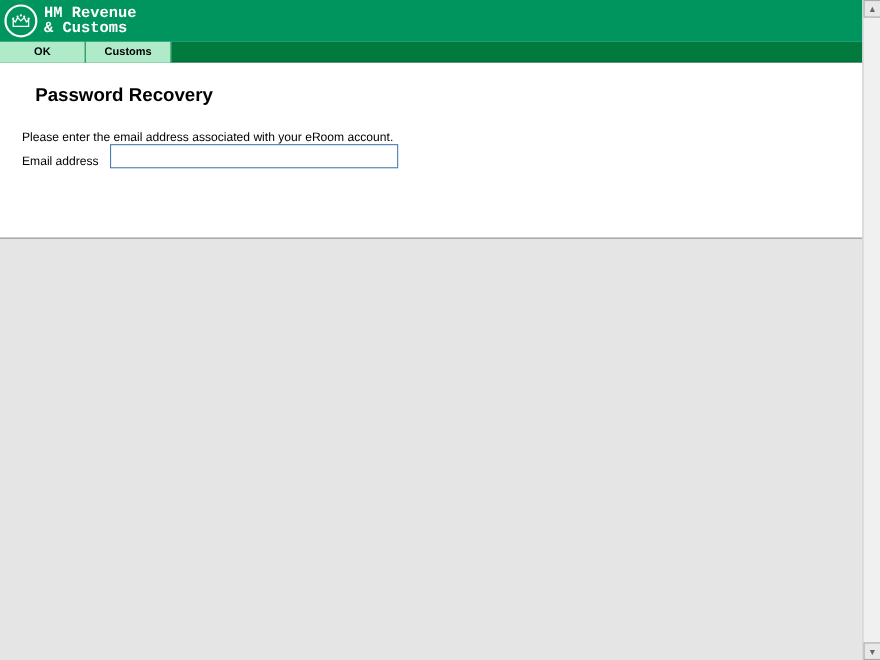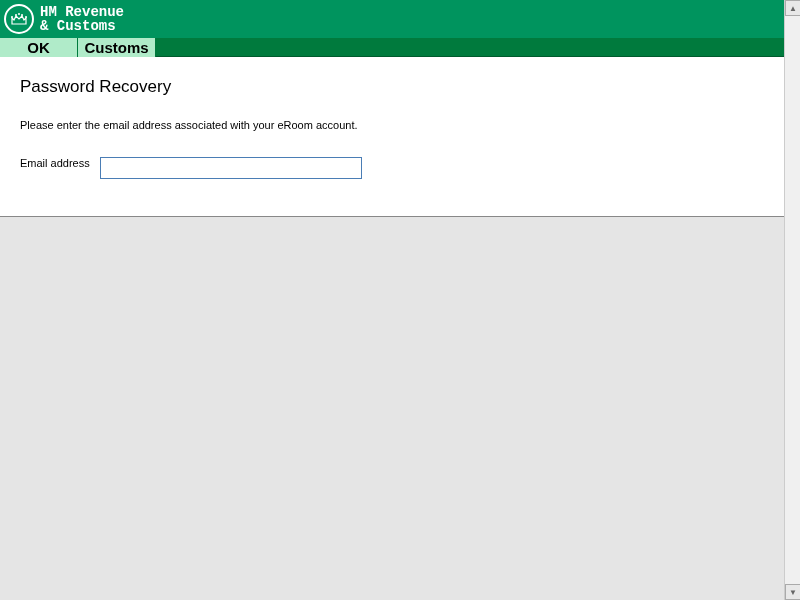--- a/index.html
+++ b/index.html
@@ -72,50 +72,50 @@
       background: #007a3d;
       height: 19px;
       display: flex;
       border-bottom: 1px solid #005a2d;
     }
     .btn {
       height: 19px;
       width: 78px;
       background: #b0ebc9;
       color: #000;
-      font-size: 15px;
+      font-size: 10px;
       font-weight: bold;
       text-align: center;
       line-height: 19px;
       border-right: 1px solid #007a3d;
       cursor: pointer;
       font-family: Verdana, Arial, sans-serif;
     }
     .content-area {
       background: #fff;
       padding: 20px 20px 30px 20px;
       min-height: 160px;
       border-bottom: 1px solid #888;
     }
     .page-title {
       font-size: 17px;
-      font-weight: normal;
+      font-weight: bold;
       color: #000;
       margin-bottom: 22px;
       font-family: Verdana, Arial, sans-serif;
+      margin-left: 12px;
     }
     .instruction {
       font-size: 11px;
       color: #000;
-      margin-bottom: 26px;
       font-family: Verdana, Arial, sans-serif;
     }
     .form-row {
       display: flex;
-      align-items: flex-start;
+      align-items: flex-end;
     }
     .form-label {
       font-size: 11px;
       color: #000;
       margin-right: 10px;
       font-family: Verdana, Arial, sans-serif;
     }
     .email-input {
       width: 262px;
       height: 22px;

